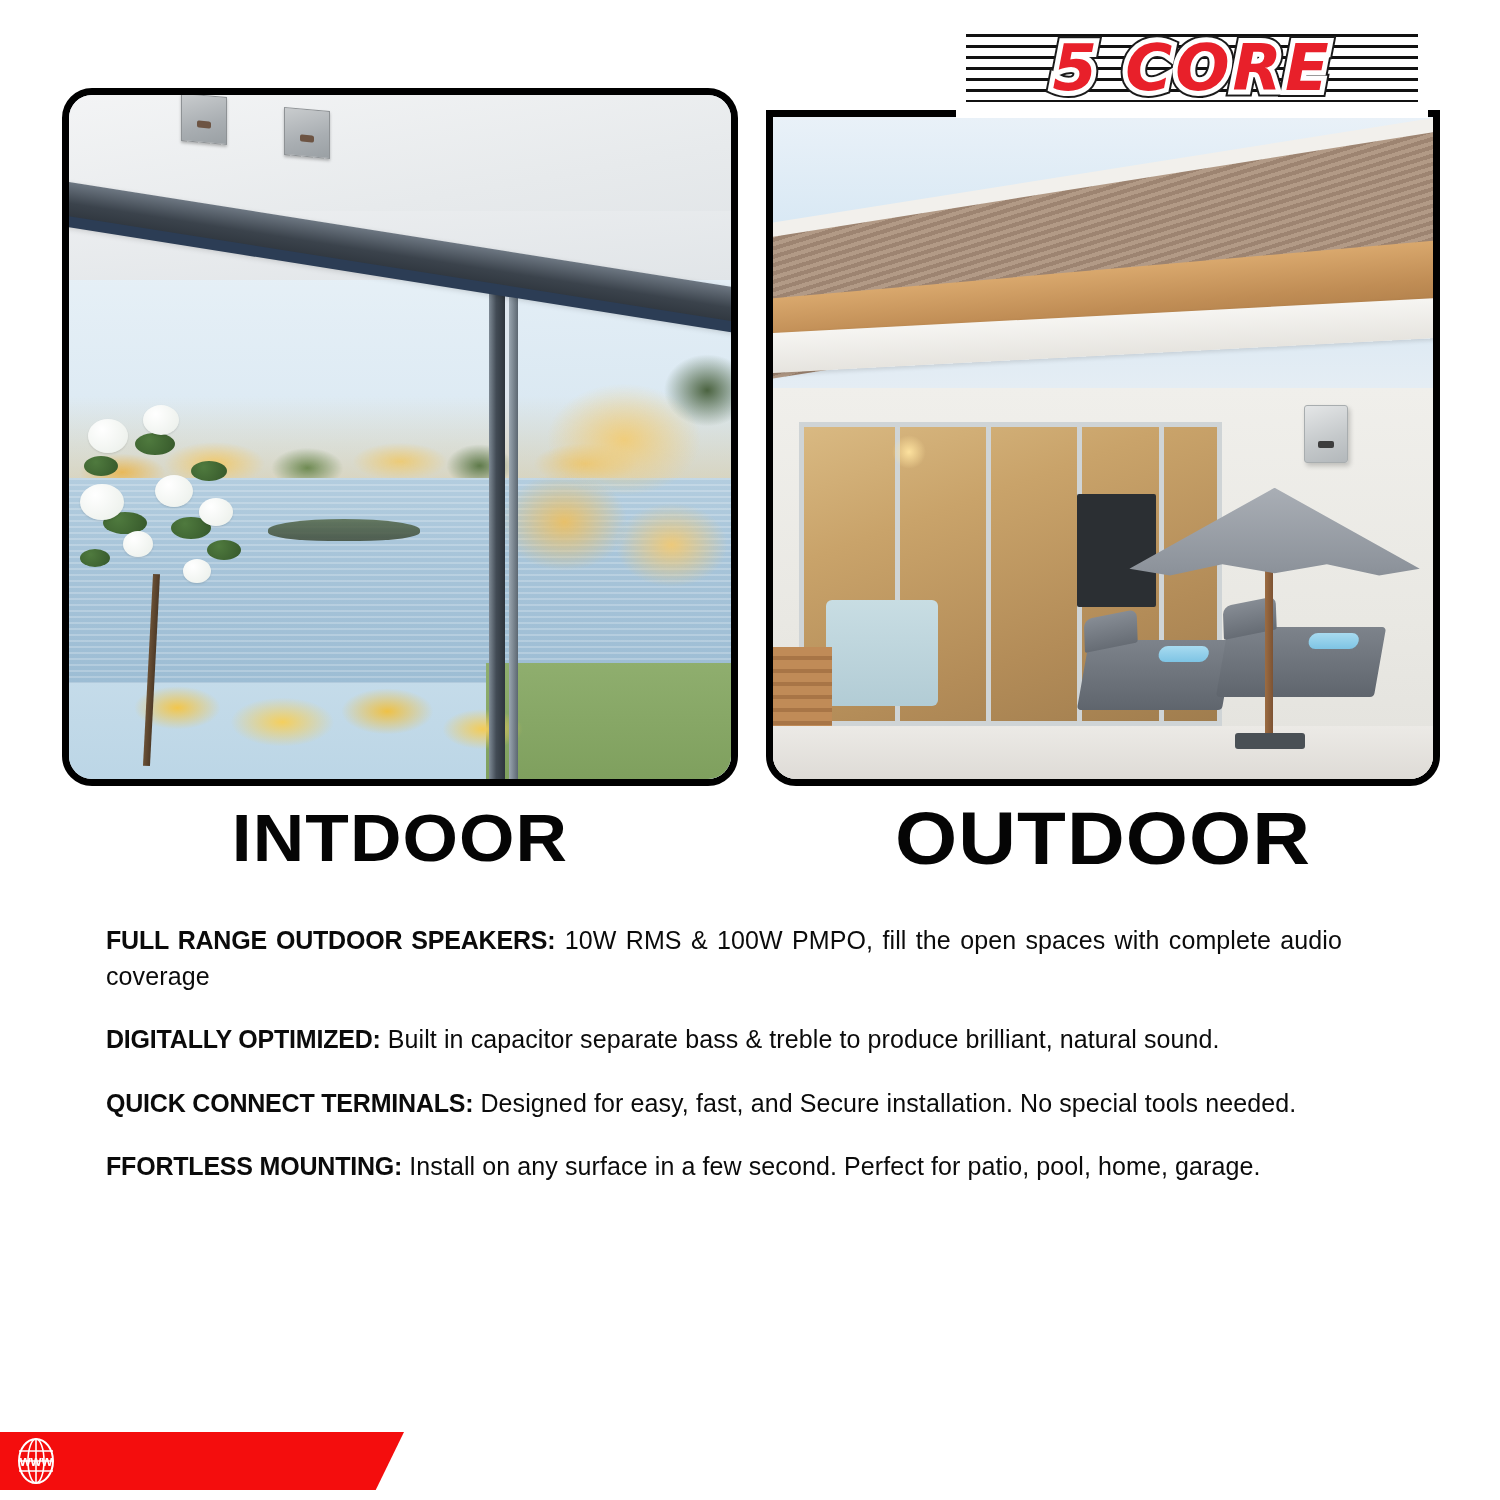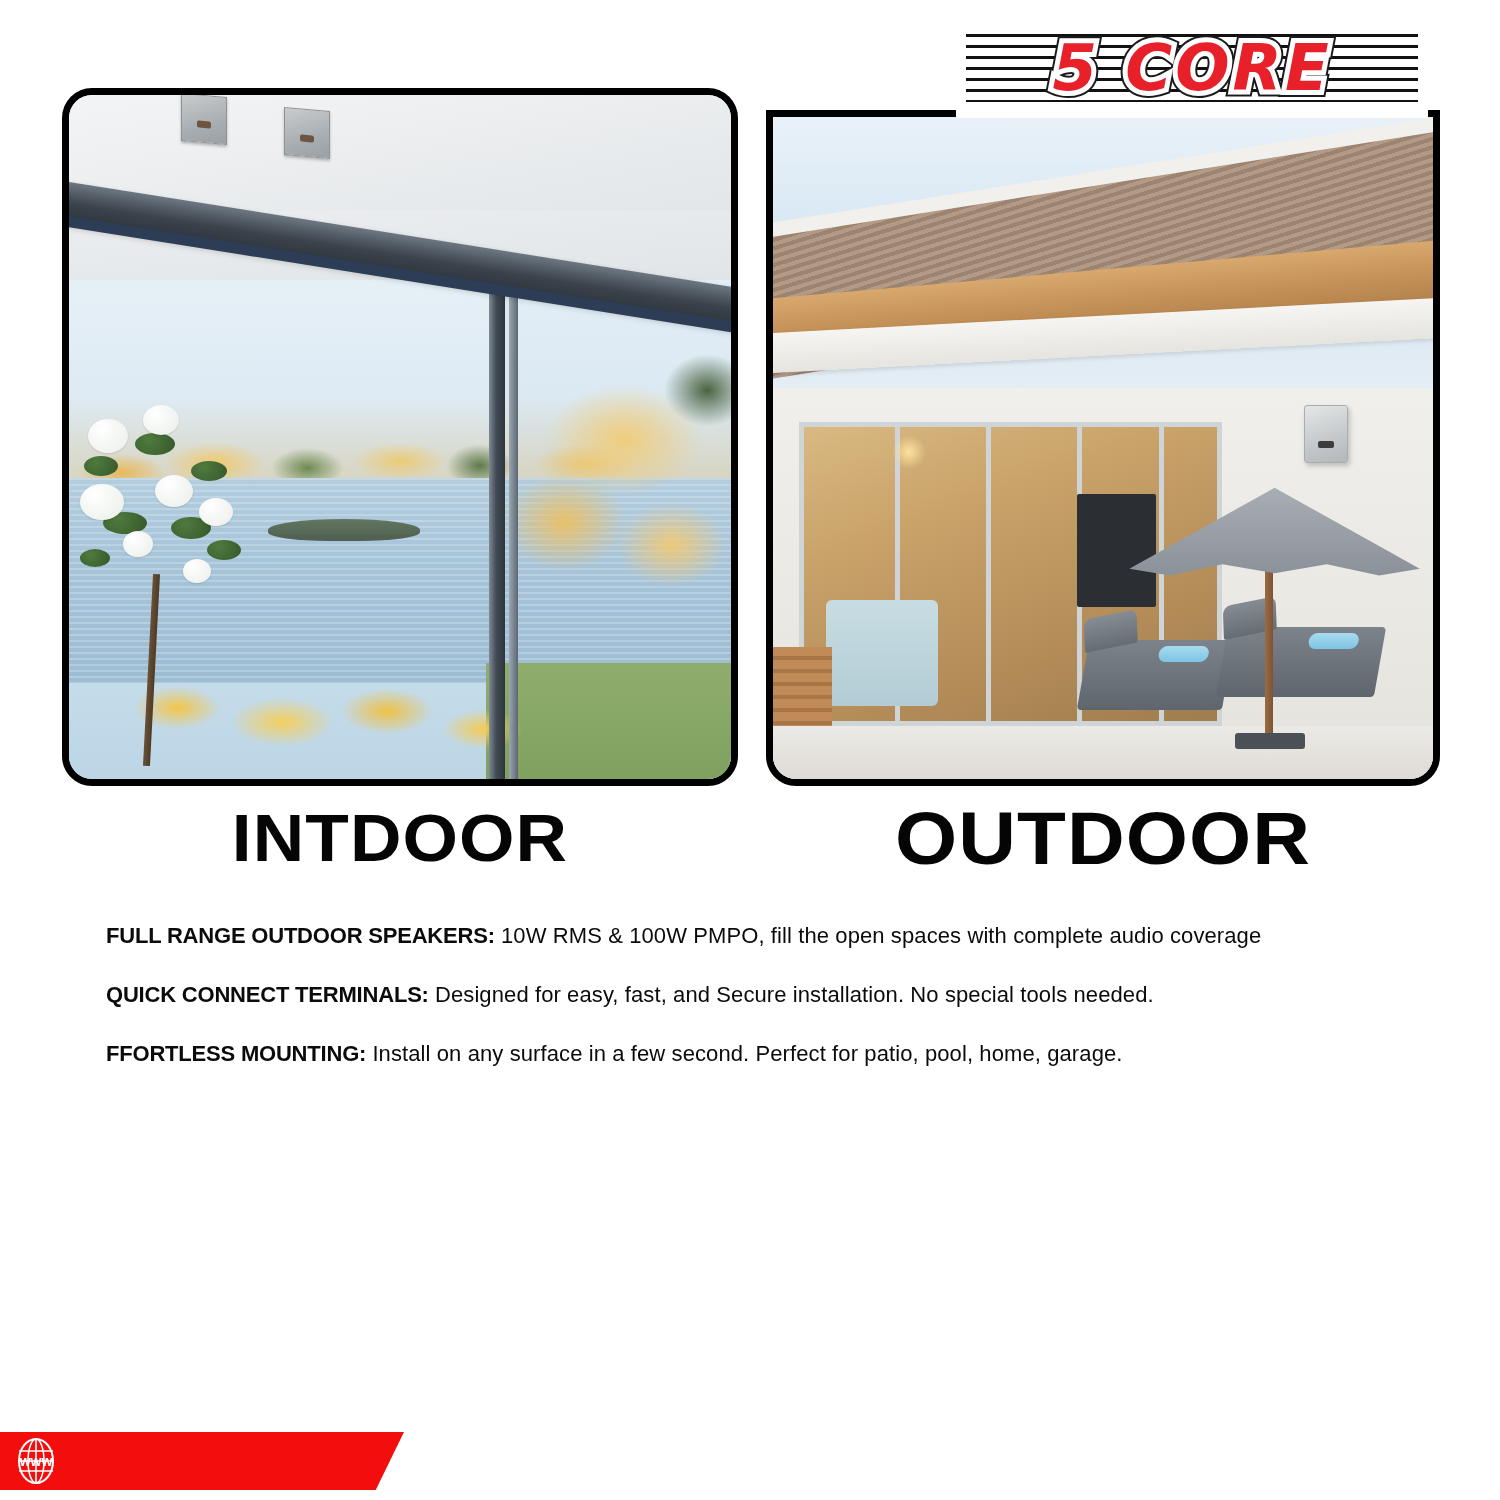--- a/index.html
+++ b/index.html
@@ -364,21 +364,21 @@
   }
 
   
   #features {
     position: absolute;
     left: 106px;
     top: 898px;
     width: 1236px;
   }
   .feature {
-    font-size: 22px;
+    font-size: 25px;
     line-height: 1.42;
     color: #0b0b0b;
     text-align: justify;
     margin-bottom: 28px;
     letter-spacing: 0.1px;
   }
   .feature:last-child { margin-bottom: 0; }
   .feature .f-title {
     font-weight: bold;
     letter-spacing: -0.2px;
@@ -496,20 +496,23 @@
 </div>
 
 <div class="section-heading" id="heading-indoor">INTDOOR</div>
 <div class="section-heading" id="heading-outdoor">OUTDOOR</div>
 
 <div id="features">
   <p class="feature">
     <span class="f-title">FULL RANGE OUTDOOR SPEAKERS:</span><span> 10W RMS &amp; 100W PMPO, fill the open spaces with complete audio coverage</span>
   </p>
   <p class="feature">
+    <span class="f-title">DIGITALLY OPTIMIZED:</span><span> Built in capacitor separate bass &amp; treble to produce brilliant, natural sound.</span>
+  </p>
+  <p class="feature">
     <span class="f-title">QUICK CONNECT TERMINALS:</span><span> Designed for easy, fast, and Secure installation. No special tools needed.</span>
   </p>
   <p class="feature">
     <span class="f-title">FFORTLESS MOUNTING:</span><span> Install on any surface in a few second. Perfect for patio, pool, home, garage.</span>
   </p>
 </div>
 
 <div id="site-footer">
   <span id="globe-icon">
     <svg width="48" height="48" viewBox="0 0 48 48" aria-hidden="true">

